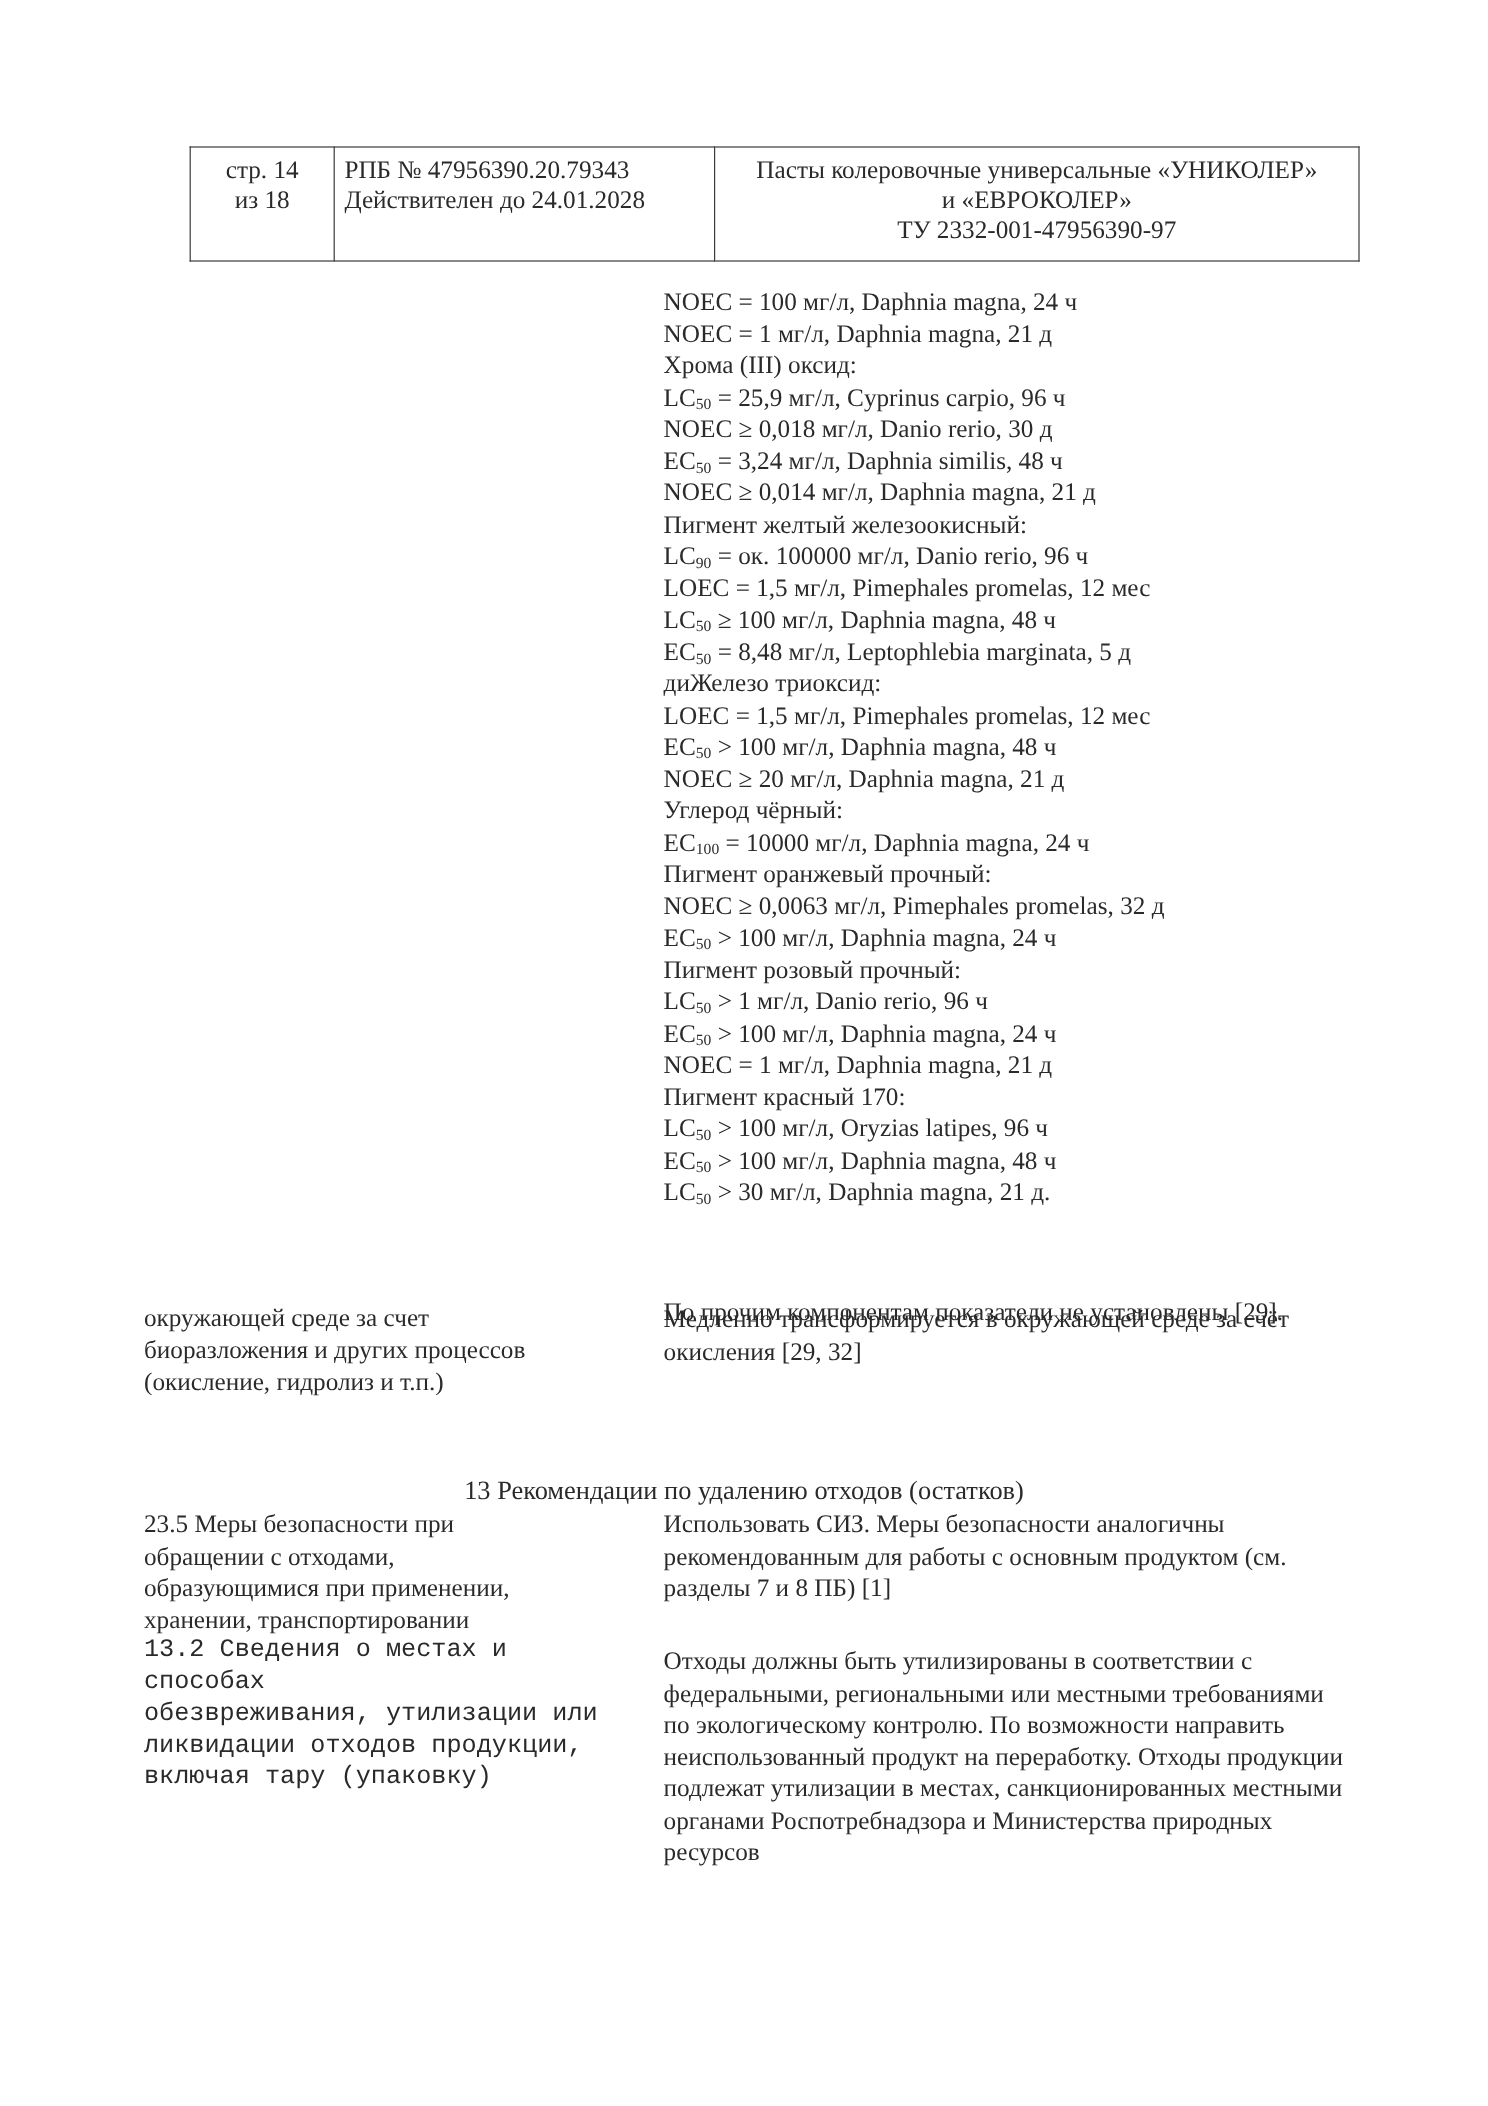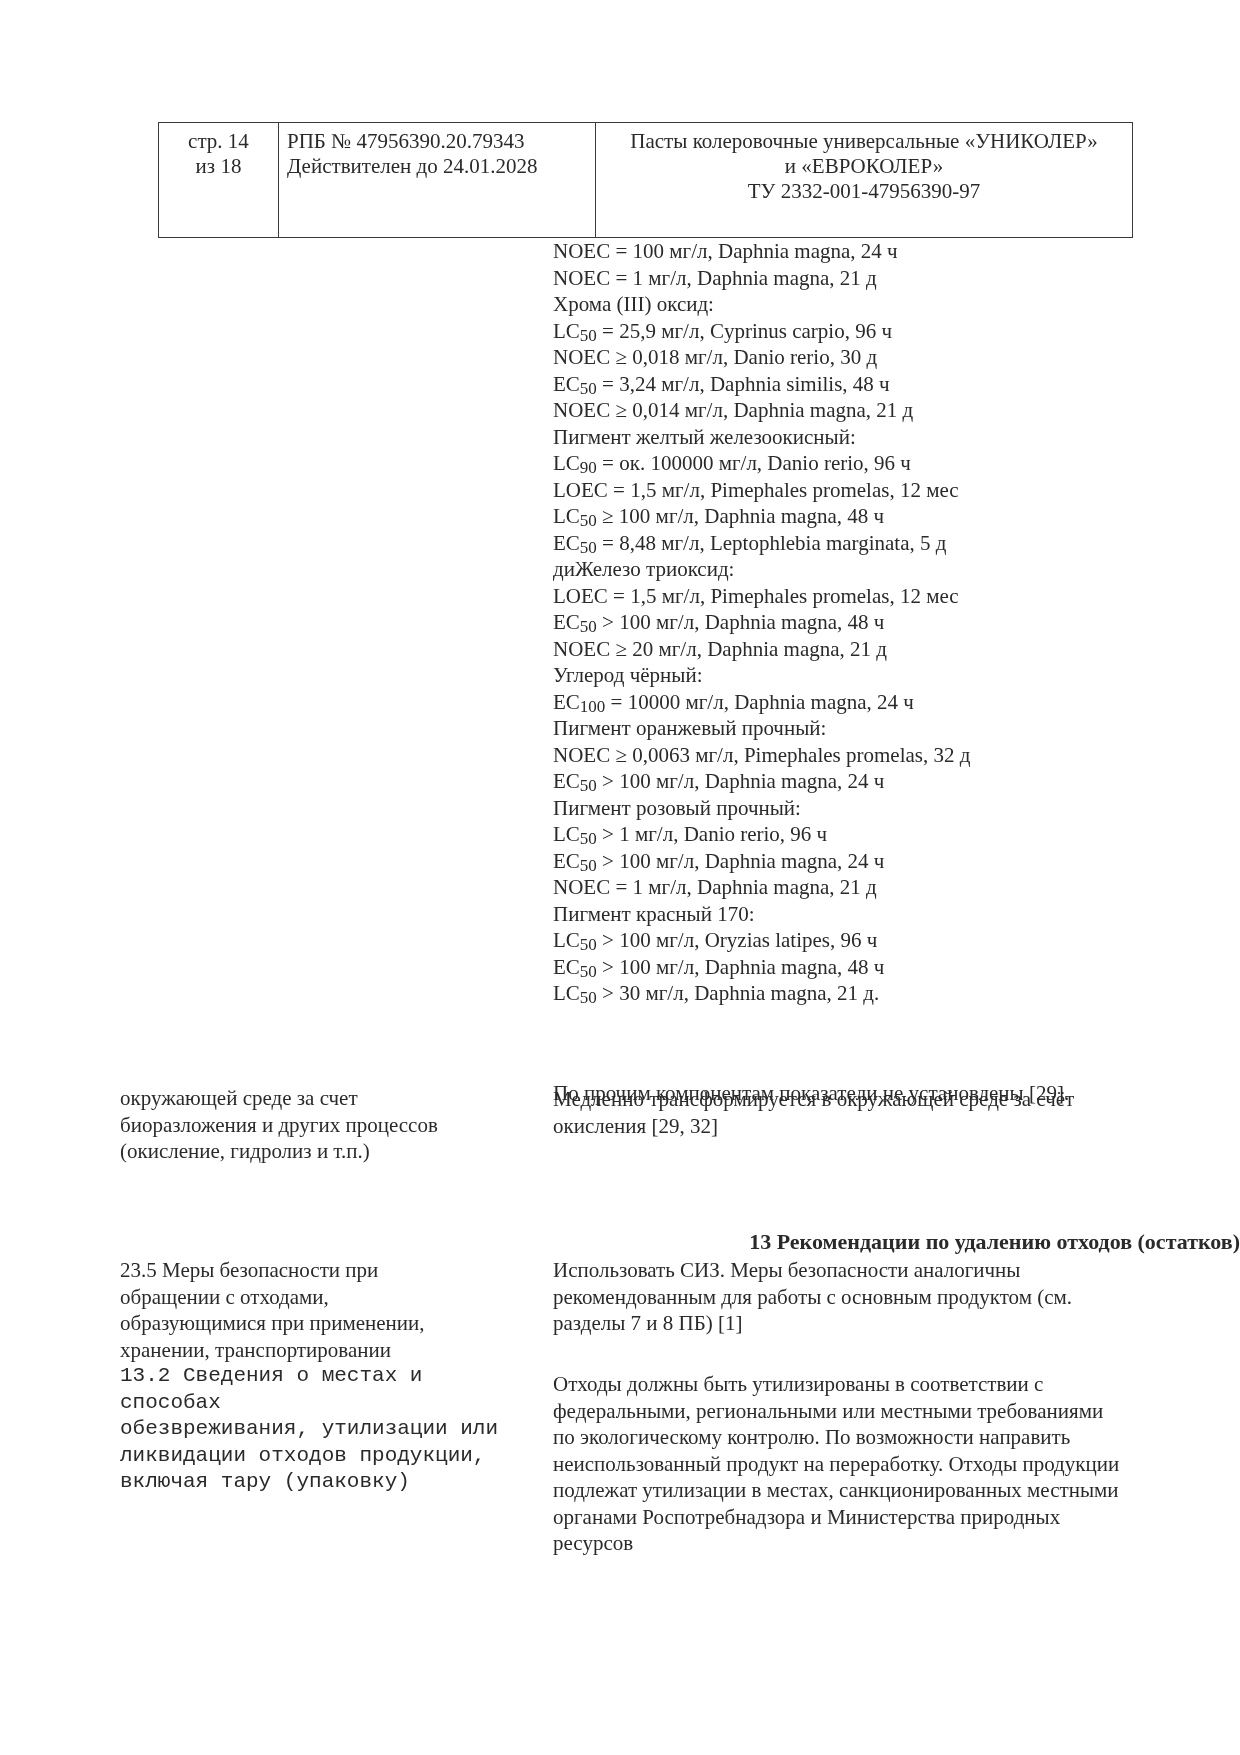--- a/index.html
+++ b/index.html
@@ -2,47 +2,47 @@
 <html><head>
   <meta charset="utf-8">
   <style>
     html, body { margin: 0; padding: 0; background: #ffffff; }
     body {
       width: 1240px; height: 1755px; position: relative; overflow: hidden;
       font-family: "Liberation Serif", "DejaVu Serif", serif;
       color: #2a2a2a;
     }
     .header-table {
-      position: absolute; left: 158px; top: 122px; width: 975px; height: 116px;
+      position: absolute; left: 158px; top: 122px; width: 975px; height: 96px;
       border-collapse: collapse; font-size: 21px; line-height: 25px;
     }
     .header-table td {
       border: 1.5px solid #3a3a3a; vertical-align: top; padding: 6px 8px 0 8px;
     }
     .header-table td.c1 { width: 103px; text-align: center; }
     .header-table td.c2 { width: 300px; text-align: left; }
     .header-table td.c3 { text-align: center; }
     .header-table td span { display: block; }
 
     .right-col {
       position: absolute; left: 553px; width: 572px;
       font-size: 21px; line-height: 26.5px;
     }
     .right-col .line { white-space: nowrap; display: block; }
-    .right-col sub { font-size: 17px; vertical-align: -3px; line-height: 0; }
+    .right-col sub { font-size: 13px; vertical-align: -3px; line-height: 0; }
 
     .left-col {
       position: absolute; left: 120px; width: 400px;
       font-size: 21px; line-height: 26.5px;
     }
     .left-col span { display: block; }
 
     .section-title {
       position: absolute; left: 0; width: 1240px; top: 1228px;
-      text-align: right; font-weight: bold; font-size: 22px; line-height: 28px;
+      text-align: center; font-weight: normal; font-size: 22px; line-height: 28px;
     }
   </style>
 </head>
 <body>
 
 <table class="header-table">
   <tbody>
       <tr>
     <td class="c1">
       <span>стр. 14</span>

